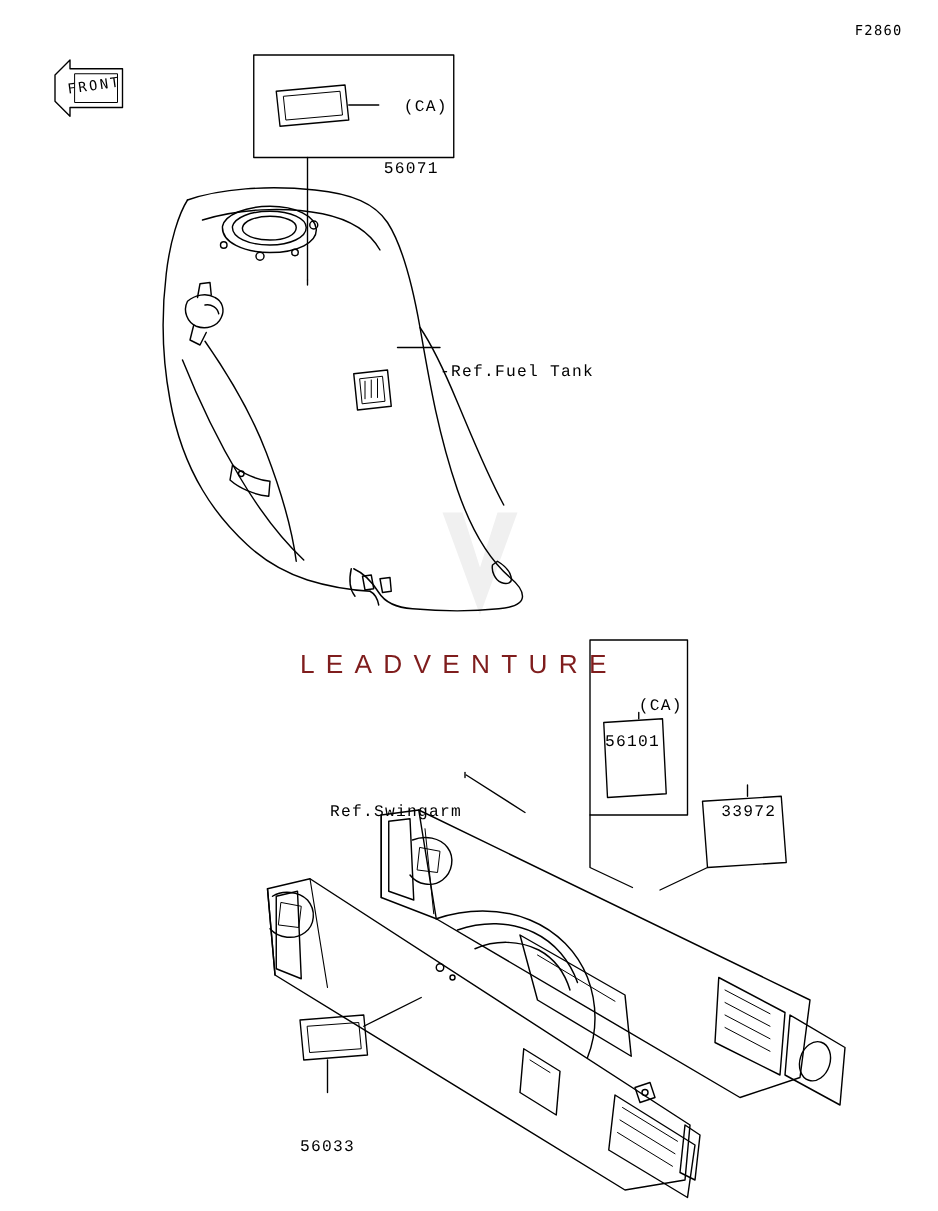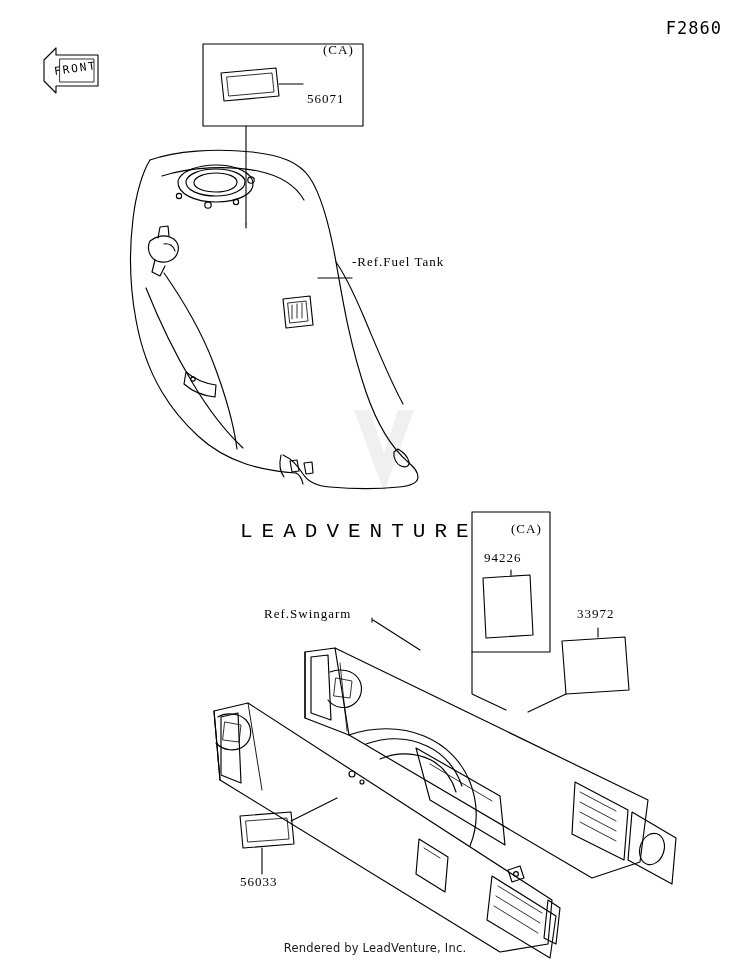--- a/index.html
+++ b/index.html
@@ -24,52 +24,53 @@
   }
   svg.layer {
     position: absolute;
     left: 0;
     top: 0;
     width: 750px;
     height: 969px;
   }
   .lbl {
     position: absolute;
-    font-family: Liberation Serif, serif;
+    font-family: Liberation Mono, monospace;
     font-size: 13px;
     letter-spacing: 1px;
     color: #000;
     white-space: nowrap;
+    margin-top: 36px;
   }
   .diagram-code {
     position: absolute;
     right: 28px;
     top: 18px;
-    font-size: 17px;
+    font-size: 11px;
     letter-spacing: 1px;
   }
   .footer {
     position: absolute;
     left: 0;
     bottom: 14px;
     width: 750px;
     text-align: center;
     font-family: "DejaVu Sans", sans-serif;
     font-size: 11.5px;
     color: #1a1a1a;
     letter-spacing: 0.2px;
   }
   .watermark {
     position: absolute;
     left: 240px;
     top: 520px;
-    font-family: Liberation Mono, monospace;
+    font-family: Liberation Sans, sans-serif;
     font-size: 21px;
     letter-spacing: 9px;
-    color: #000000;
+    color: #7f1d1d;
     user-select: none;
   }
   .watermark-mark {
     position: absolute;
     left: 352px;
     top: 408px;
     width: 64px;
     height: 86px;
     color: #f0f0f0;
   }
@@ -255,19 +256,18 @@
 
   <div class="front-badge">
     <div class="txt">FRONT</div>
   </div>
 
   <div class="lbl" style="left:323px; top:42px;">(CA)</div>
   <div class="lbl" style="left:307px; top:91px;">56071</div>
   <div class="lbl" style="left:352px; top:254px;">-Ref.Fuel Tank</div>
 
   <div class="lbl" style="left:511px; top:521px;">(CA)</div>
-  <div class="lbl" style="left:484px; top:550px;">94226</div>
+  <div class="lbl" style="left:484px; top:550px;">56101</div>
   <div class="lbl" style="left:577px; top:606px;">33972</div>
   <div class="lbl" style="left:264px; top:606px;">Ref.Swingarm</div>
   <div class="lbl" style="left:240px; top:874px;">56033</div>
 
-  <div class="footer">Rendered by LeadVenture, Inc.</div>
 </div>
 
 </body></html>

